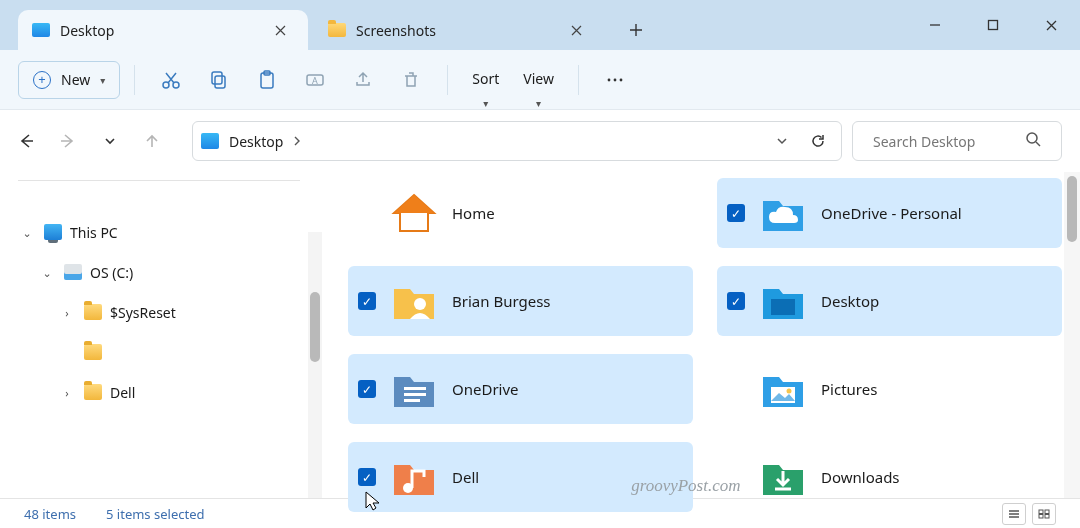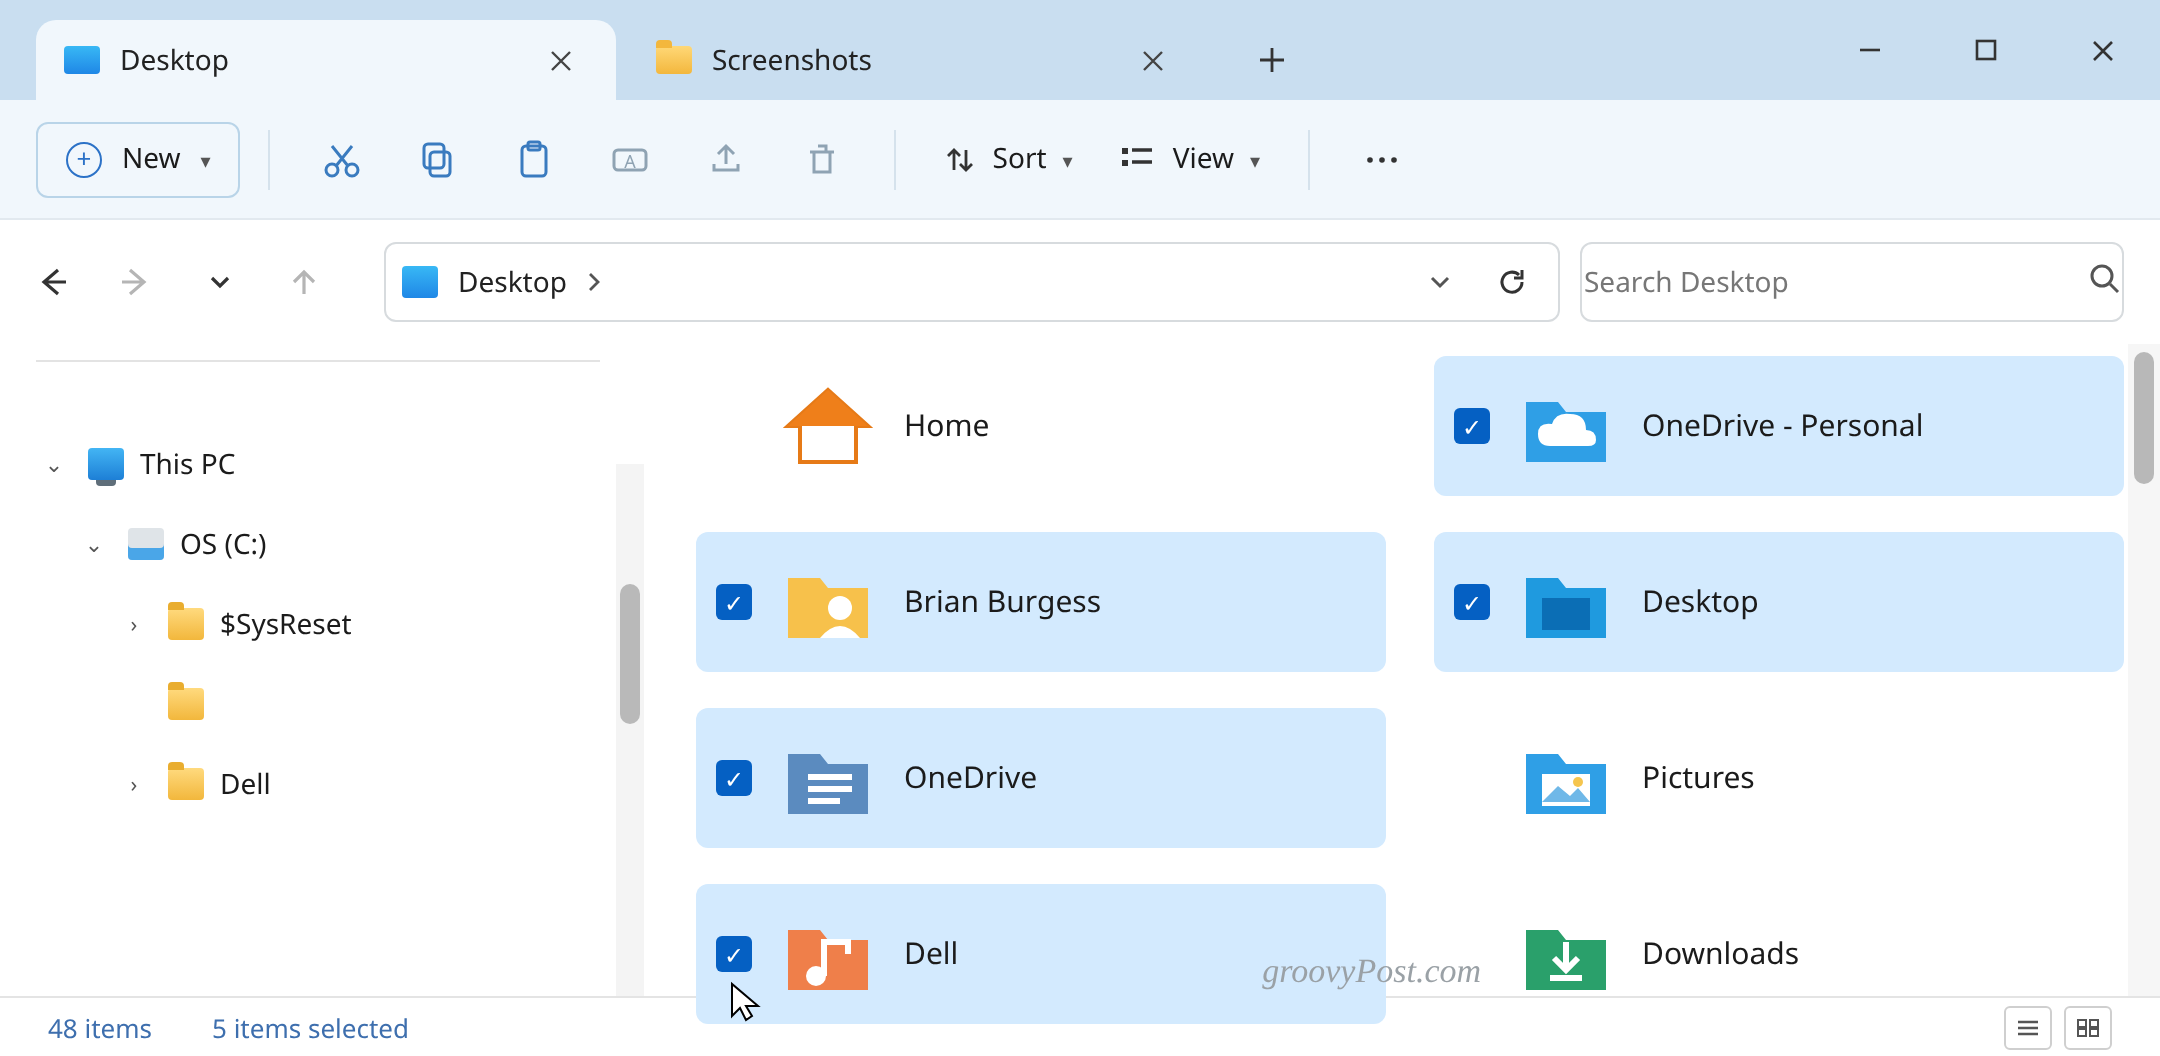--- a/index.html
+++ b/index.html
@@ -22,30 +22,30 @@
   .win-controls{position:absolute; right:0; top:0; height:50px; display:flex;}
   .win-btn{width:58px; display:flex;align-items:center;justify-content:center;color:#333;}
   
   .toolbar { height:60px; background:#f1f7fc; display:flex; align-items:center; padding:0 18px; gap:4px; border-bottom:1px solid #e2e9ef;}
   .new-btn{height:38px; border:1px solid #b9d4e8; background:#fff0; border-radius:6px; display:flex;align-items:center; padding:0 14px; gap:10px; color:#1b1b1b; font-size:14px;}
   .new-btn .plus-circ{width:18px;height:18px;border:1.5px solid #2c72c7;border-radius:50%;display:flex;align-items:center;justify-content:center;color:#2c72c7;font-size:13px;line-height:1;}
   .chev{font-size:10px;color:#555;}
   .sep{width:1px;height:30px;background:#d5e2ec;margin:0 10px;}
   .tbtn{width:44px;height:38px;display:flex;align-items:center;justify-content:center;color:#3a7bbf;border-radius:6px;}
   .tbtn.muted{color:#8fa3b3;}
-  .tlabel{display:flex;align-items:center;gap:8px;padding:0 10px;height:38px;color:#1b1b1b;font-size:14px;border-radius:6px;}
+  .tlabel{display:flex;align-items:center;gap:8px;padding:0 10px;height:38px;color:#1b1b1b;font-size:14px;border-radius:6px;flex-direction:column;}
   
   .navrow{height:62px;background:#fff;display:flex;align-items:center;padding:0 18px 0 0;gap:10px;}
   .navbtn{width:40px;height:40px;display:flex;align-items:center;justify-content:center;color:#555;border-radius:6px;}
   .navbtn.dis{color:#b5b5b5;}
   .navgroup{display:flex;align-items:center;gap:2px;padding-left:6px;}
   .address{flex:1;height:40px;border:1px solid #d7dbde;border-radius:6px;background:#fff;display:flex;align-items:center;padding:0 8px;gap:10px;margin-left:10px;}
   .address .crumb{display:flex;align-items:center;gap:10px;font-size:14px;color:#222;}
   .address .tail{margin-left:auto;display:flex;align-items:center;gap:6px;color:#555;}
-  .search{width:272px;height:40px;border:1px solid #d7dbde;border-radius:6px;display:flex;align-items:center;padding:0 1px;color:#777;font-size:14px;}
+  .search{width:210px;height:40px;border:1px solid #d7dbde;border-radius:6px;display:flex;align-items:center;padding:0 20px;color:#777;font-size:14px;}
   .search .mag{margin-left:auto;color:#555;}
   
   .body{display:flex;height:calc(528px - 50px - 60px - 62px - 30px);background:#fff;}
   .tree{width:322px;padding:12px 4px 0 4px;position:relative;}
   .tree::before{content:"";position:absolute;top:8px;left:18px;right:22px;border-top:1px solid #e3e3e3;}
   .node{display:flex;align-items:center;gap:8px;height:40px;padding-left:10px;font-size:14px;color:#1b1b1b;border-radius:4px;}
   .expander{width:18px;text-align:center;color:#555;font-size:11px;}
   .indent0{padding-left:14px;}
   .indent1{padding-left:34px;}
   .indent2{padding-left:54px;}

